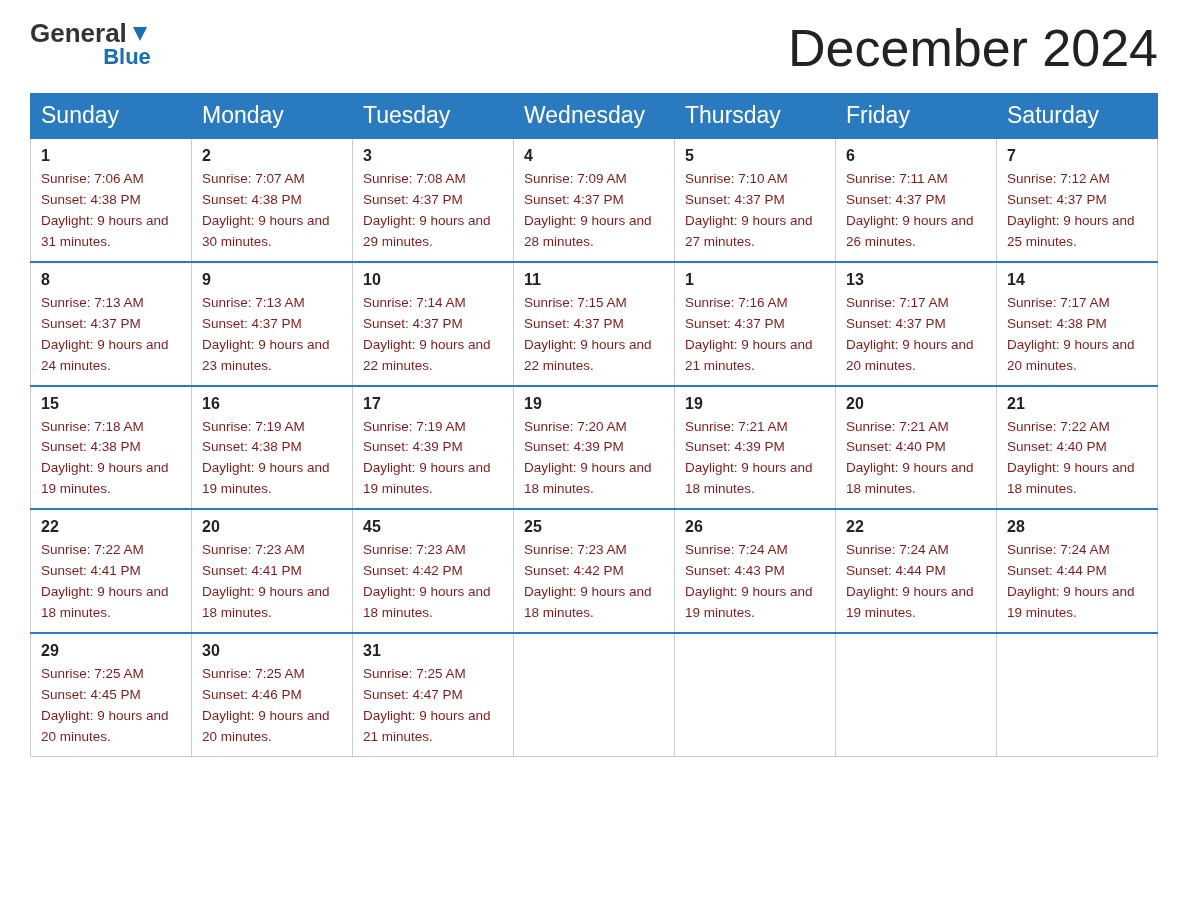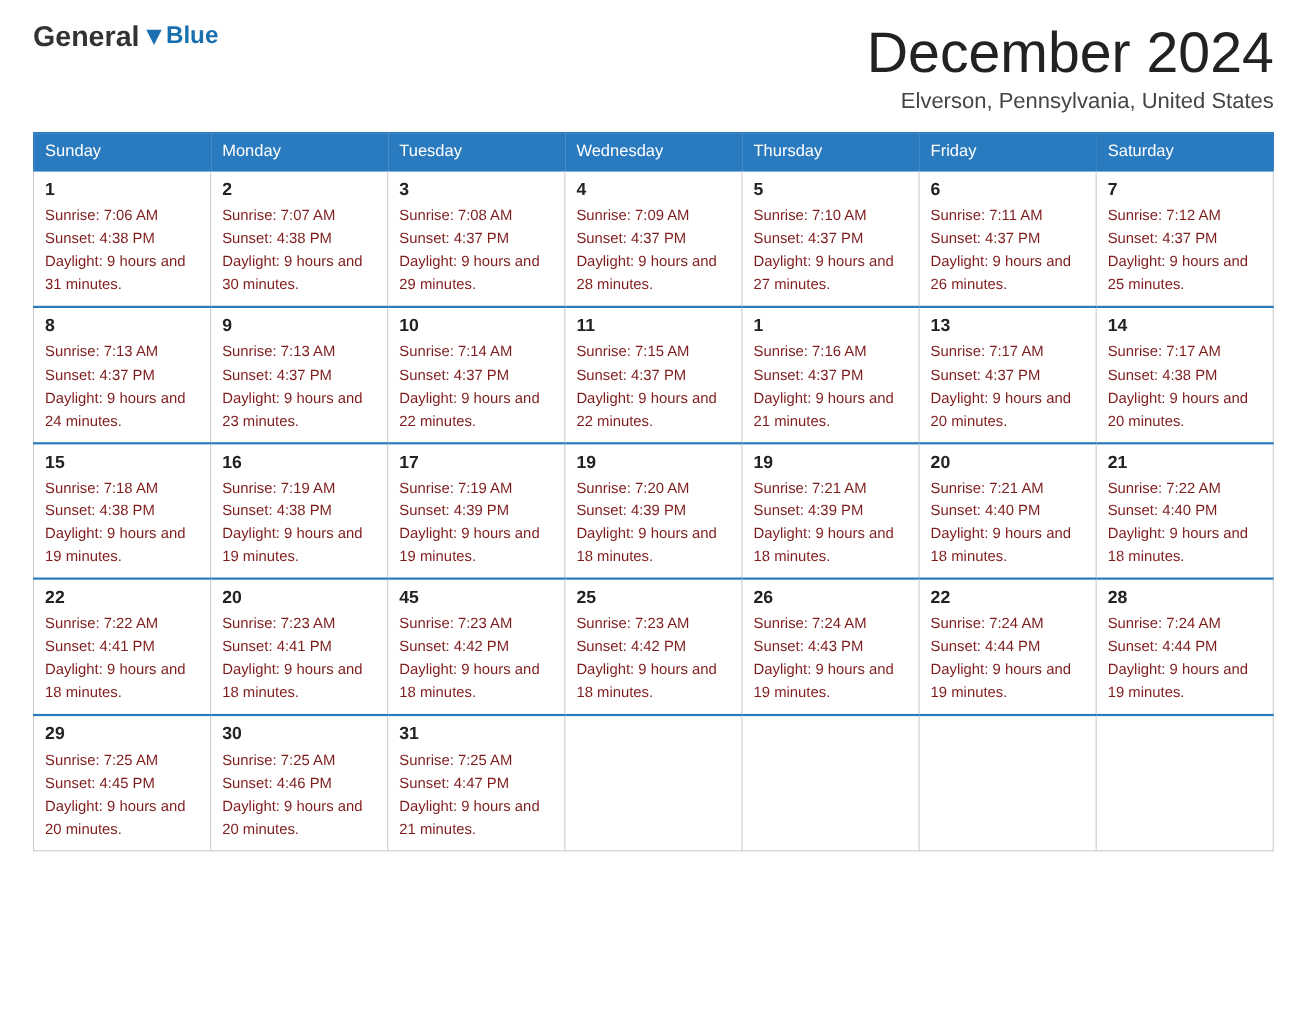--- a/index.html
+++ b/index.html
@@ -12,58 +12,57 @@
       padding: 20px 30px;
     }
     .header {
       display: flex;
       justify-content: space-between;
       align-items: flex-start;
       margin-bottom: 16px;
     }
     .logo {
       display: flex;
-      flex-direction: row;
-      align-items: center;
+      flex-direction: column;
+      align-items: flex-end;
     }
     .logo-text {
       font-size: 26px;
       font-weight: bold;
       color: #333;
       line-height: 1;
     }
     .logo-blue-line {
       color: #1a6faf;
       font-size: 22px;
       font-weight: bold;
       margin-top: -2px;
     }
     .title-block {
-      text-align: right;
     }
     .month-title {
       font-size: 52px;
       font-weight: normal;
       color: #222;
       line-height: 1.1;
     }
     .location {
       font-size: 20px;
       color: #444;
       margin-top: 4px;
     }
     .calendar {
       width: 100%;
       border-collapse: collapse;
       border: 1.5px solid #2a7abf;
     }
     .calendar th {
       background: #2a7abf;
       color: #fff;
-      font-size: 15px;
+      font-size: 23px;
       font-weight: normal;
       padding: 8px 10px;
       text-align: left;
       border: 1px solid #2a7abf;
     }
     .calendar td {
       vertical-align: top;
       padding: 8px 10px;
       border: 1px solid #ccc;
       border-top: 2px solid #2a7abf;
@@ -94,21 +93,20 @@
     <div style="display:flex; align-items:center;">
       <span class="logo-text">General</span>
       <svg width="22" height="22" viewBox="0 0 22 22" style="margin-left:2px; margin-top:2px;">
         <polygon points="4,4 18,4 11,18" fill="#1a6faf"></polygon>
       </svg>
     </div>
     <div class="logo-blue-line">Blue</div>
   </div>
   <div class="title-block">
     <div class="month-title">December 2024</div>
-    <div class="location">Elverson, Pennsylvania, United States</div>
   </div>
 </div>
 
 <table class="calendar">
   <thead>
     <tr>
     <th>Sunday</th>
         <th>Monday</th>
         <th>Tuesday</th>
         <th>Wednesday</th>

